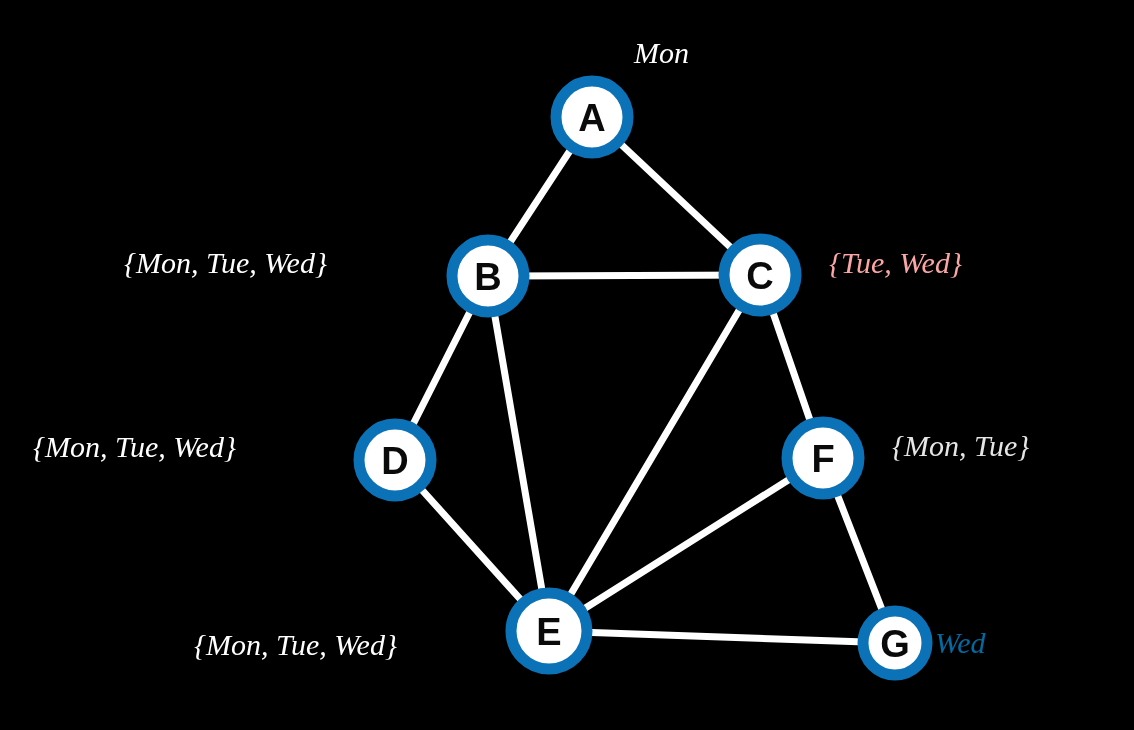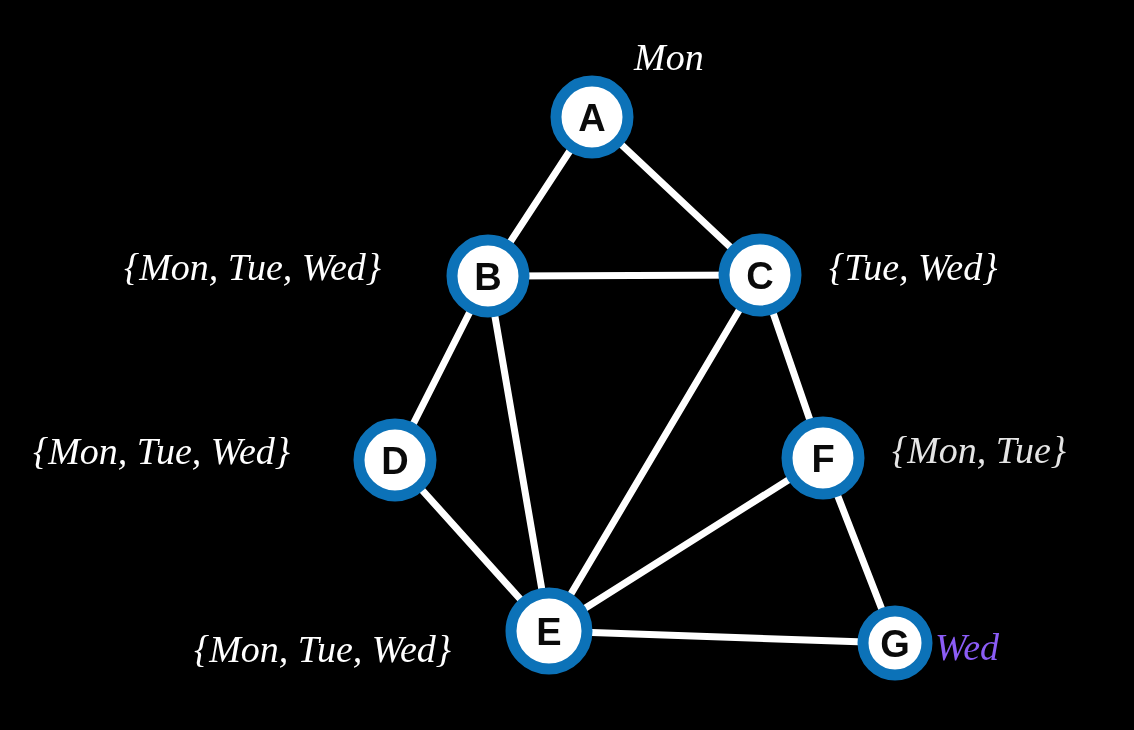--- a/index.html
+++ b/index.html
@@ -44,21 +44,21 @@
     font-weight: bold;
     font-size: 38px;
     text-anchor: middle;
     dominant-baseline: central;
   }
   .domain-label {
     position: absolute;
     color: #ffffff;
     font-family: "Liberation Serif", "DejaVu Serif", serif;
     font-style: italic;
-    font-size: 38px;
+    font-size: 30px;
     line-height: 1;
     white-space: nowrap;
     user-select: none;
     text-align: right;
   }
 </style>
 </head>
 <body>
 
 <div id="diagram-root">
@@ -105,20 +105,20 @@
         <g>
           <circle class="node-ring" cx="895" cy="643" r="32" fill="#ffffff" stroke="#0c72b8"></circle>
           <text class="node-label-text" x="895" y="644" fill="#0a0a0a">G</text>
         </g>
       </g>
   </svg>
 
   <div id="labels-layer">
       <div class="domain-label" style="left: 634px; top: 38px; color: rgb(255, 255, 255);">Mon</div>
       <div class="domain-label" style="left: 124px; top: 248px; color: rgb(255, 255, 255);">{Mon, Tue, Wed}</div>
-      <div class="domain-label" style="left: 829px; top: 248px; color: #ffffff; font-style: italic;">{Tue, Wed}</div>
+      <div class="domain-label" style="left: 829px; top: 248px; color: #fca5a5; font-style: italic;">{Tue, Wed}</div>
       <div class="domain-label" style="left: 33px; top: 432px; color: rgb(255, 255, 255);">{Mon, Tue, Wed}</div>
       <div class="domain-label" style="left: 892px; top: 431px; color: #e5e5e5;">{Mon, Tue}</div>
       <div class="domain-label" style="left: 194px; top: 630px; color: rgb(255, 255, 255);">{Mon, Tue, Wed}</div>
-      <div class="domain-label" style="left: 935px; top: 628px; color: #8b5cf6;">Wed</div>
+      <div class="domain-label" style="left: 935px; top: 628px; color: #0369a1;">Wed</div>
     </div>
 
 </div>
 
 </body></html>

